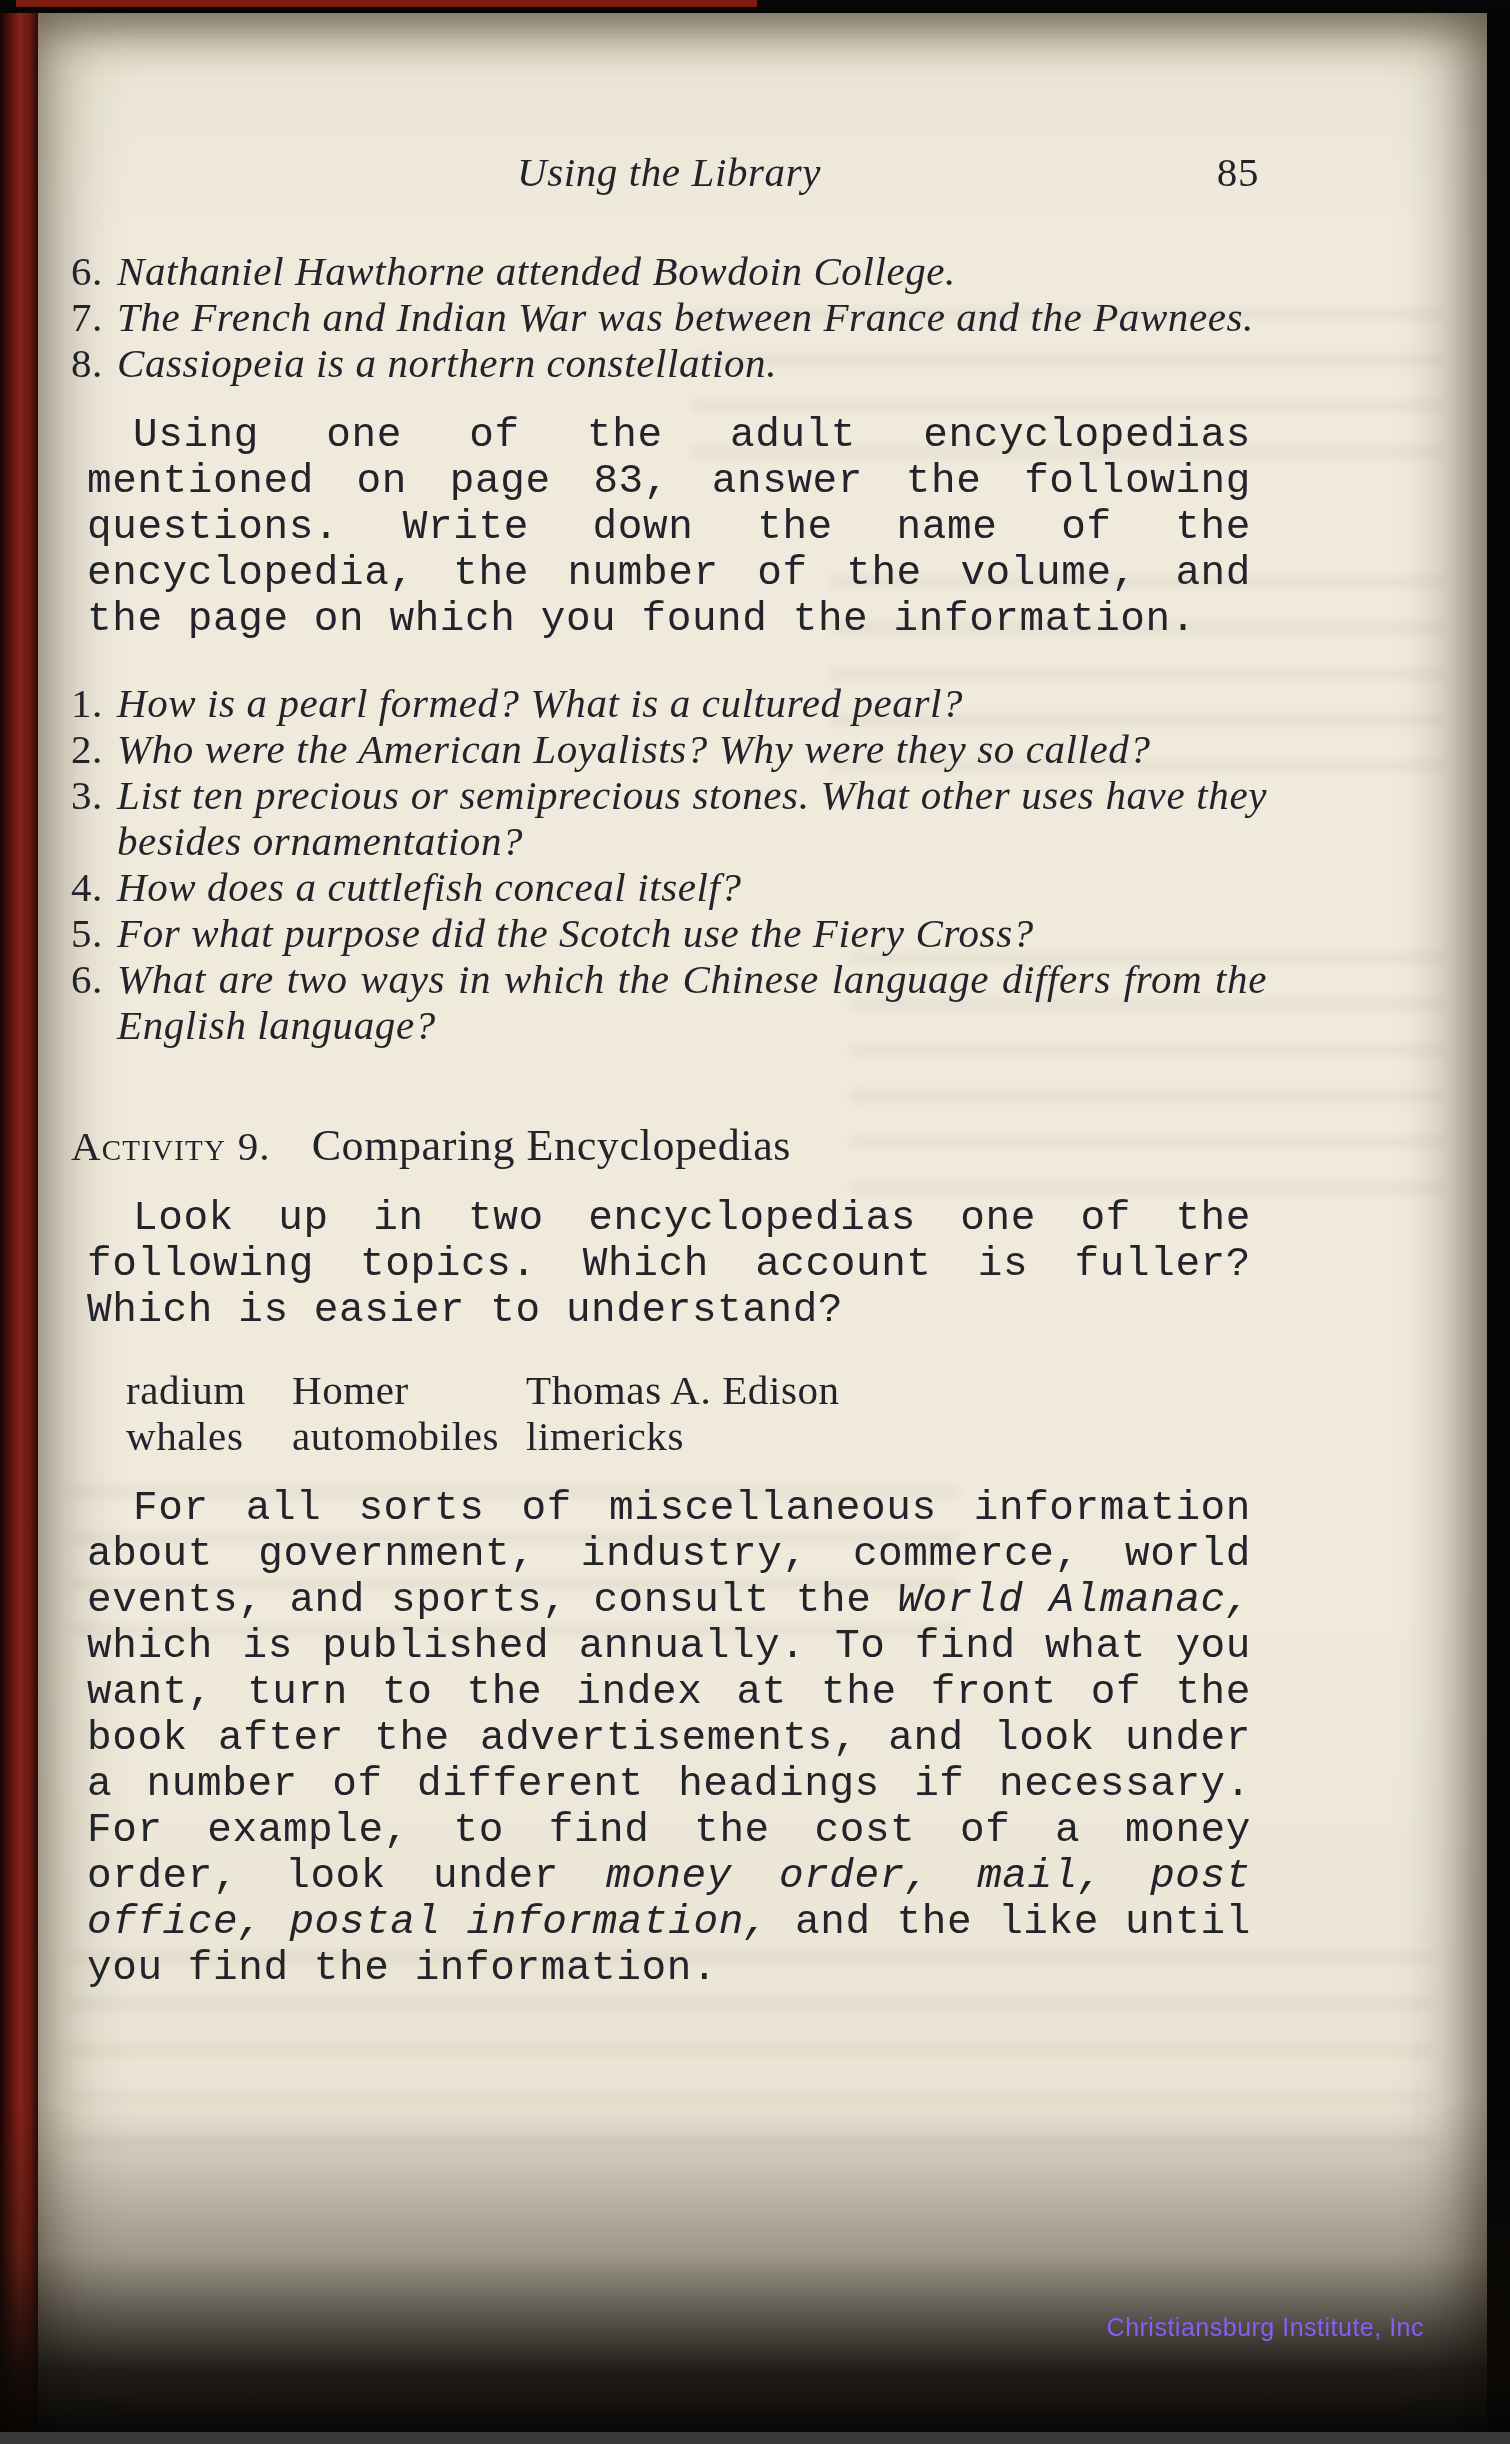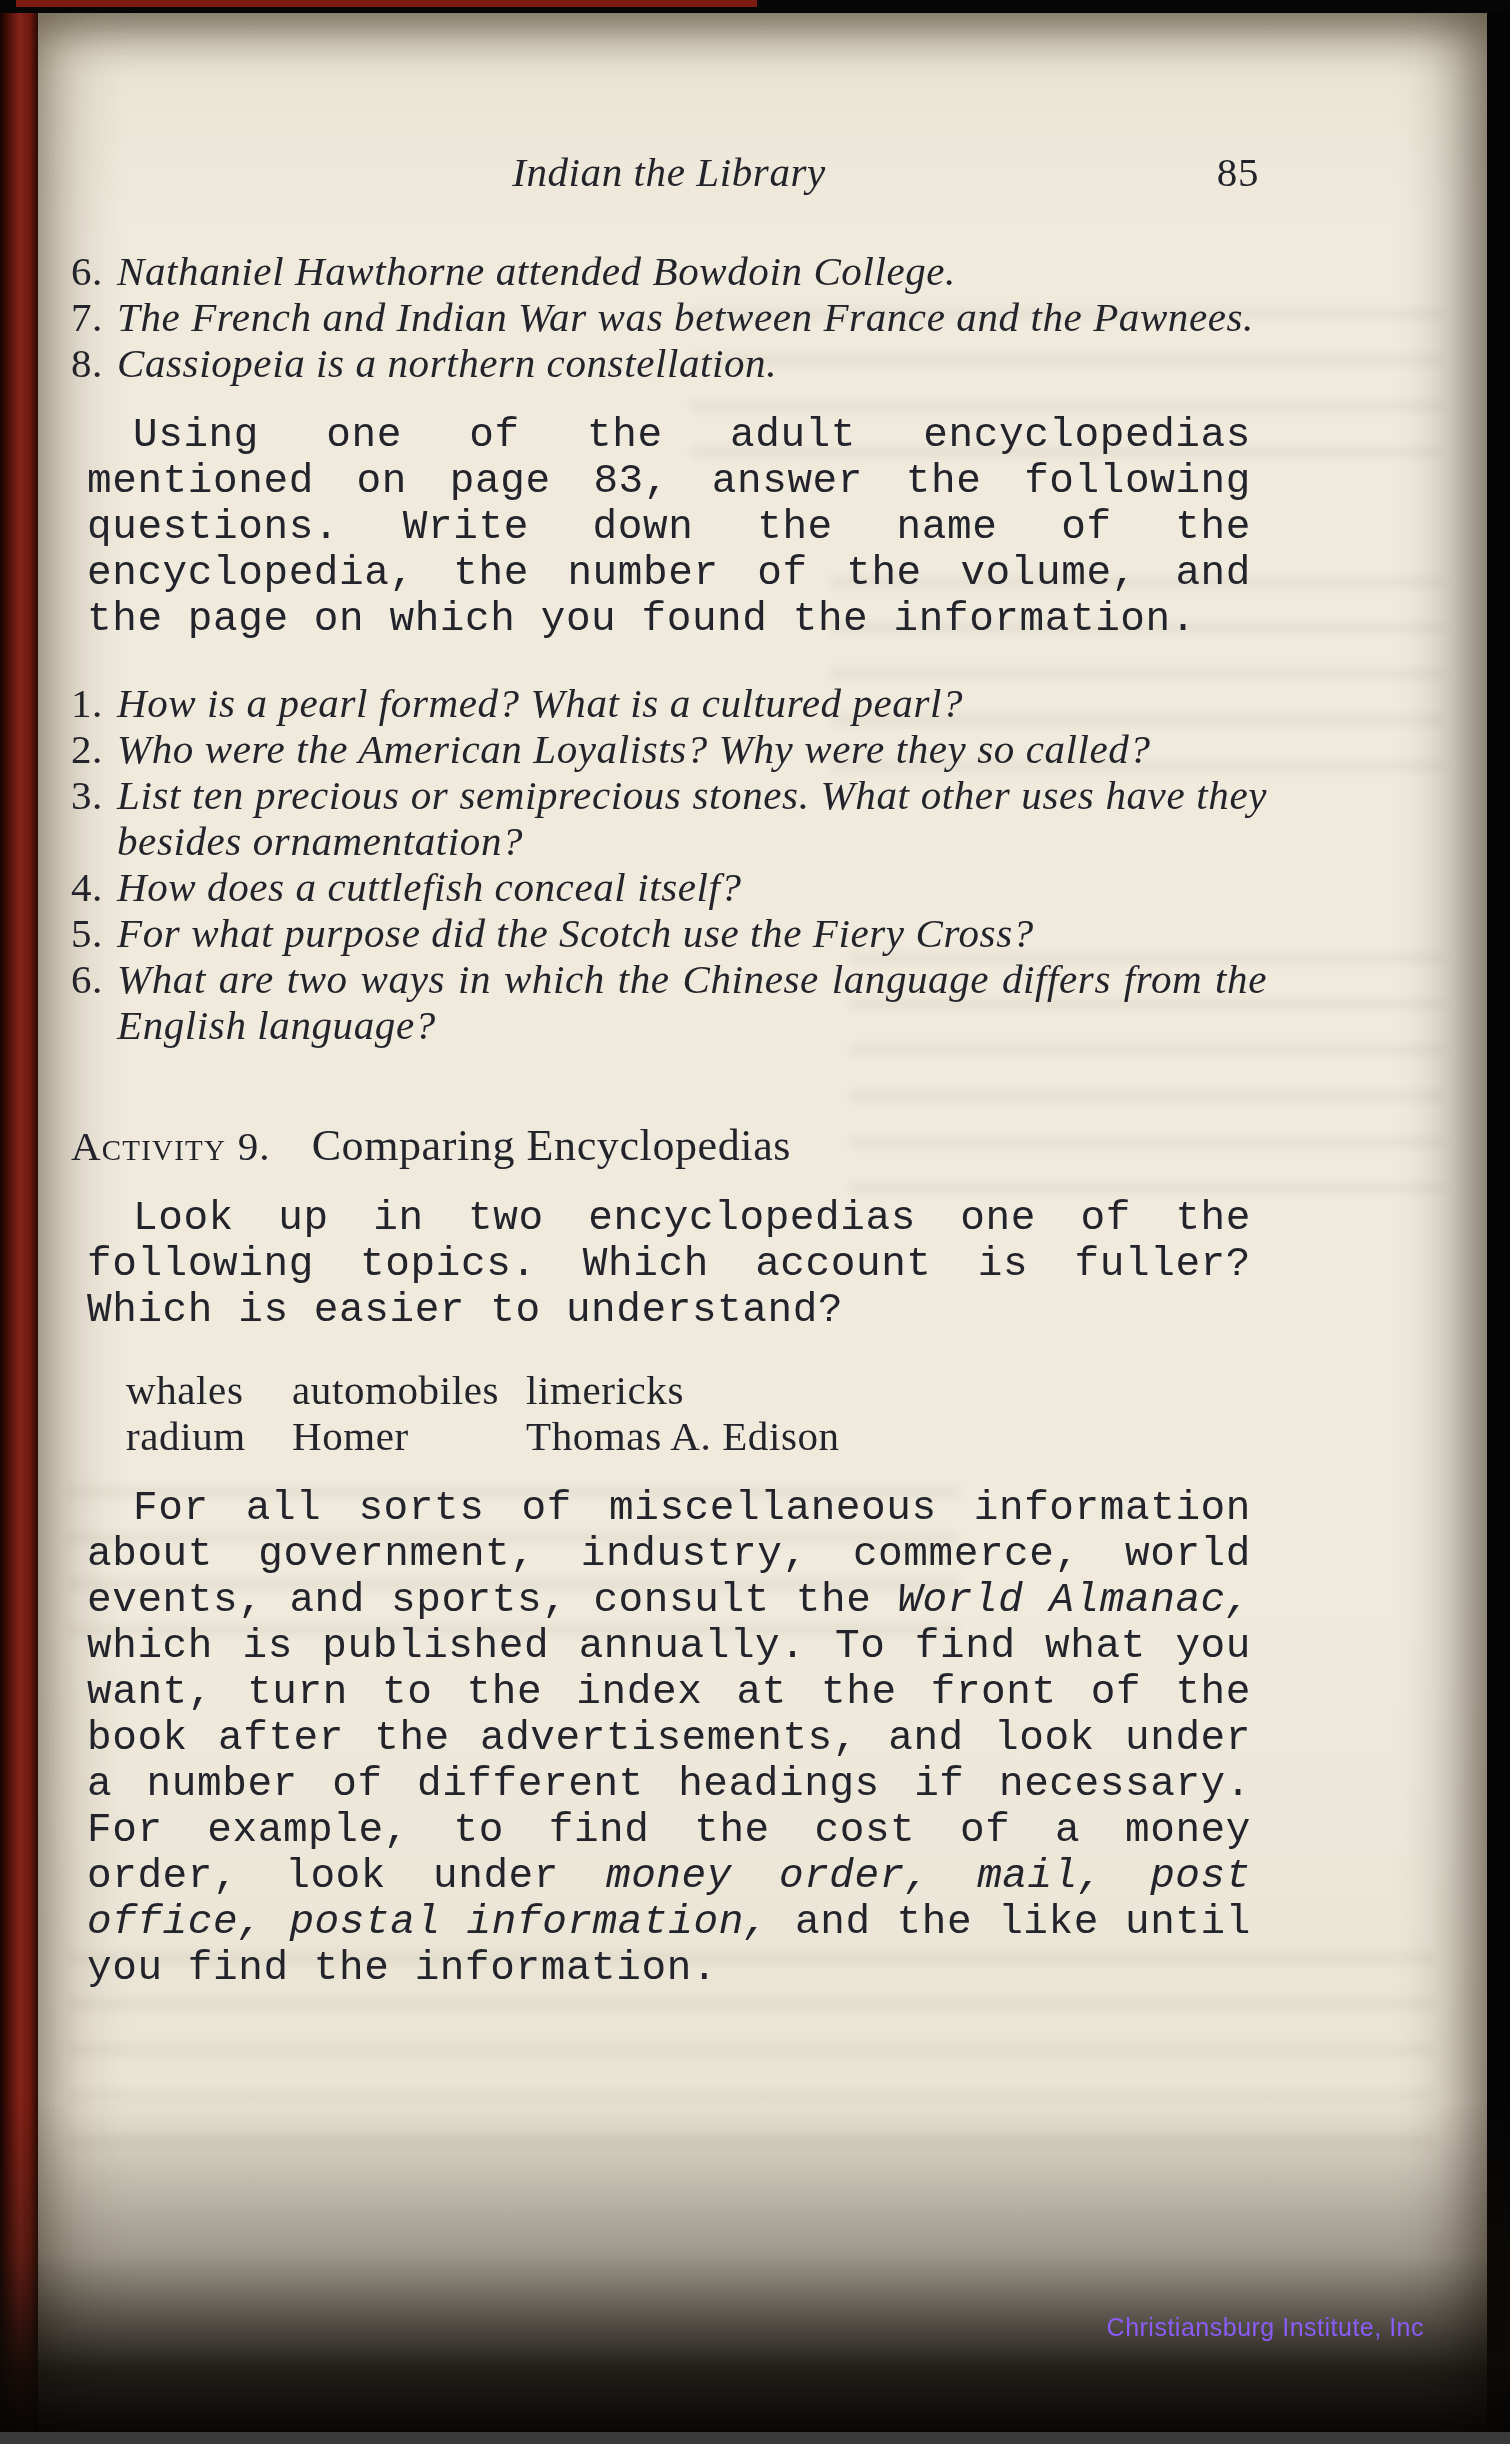--- a/index.html
+++ b/index.html
@@ -116,21 +116,21 @@
     <div class="ghost g1"></div>
     <div class="ghost g2"></div>
     <div class="ghost g3"></div>
     <div class="ghost g4"></div>
     <div class="ghost g5"></div>
   </div>
 
   <div class="content">
 
     <div class="running-header">
-      <span>Indian the Library</span>
+      <span>Using the Library</span>
       <span class="page-number">85</span>
     </div>
 
     <div class="statements">
       <div class="li">
         <span class="num">6.</span>
         <span class="li-text">Nathaniel Hawthorne attended Bowdoin College.</span>
       </div>
       <div class="li">
         <span class="num">7.</span>
@@ -173,30 +173,30 @@
     </div>
 
     <div class="activity-heading second">
       <span class="activity-label">Activity 9.</span>
       <span class="activity-title">Comparing Encyclopedias</span>
     </div>
 
     <p class="para intro">Look up in two encyclopedias one of the following topics.  Which account is fuller?  Which is easier to understand?</p>
 
     <div class="topics">
+      <div class="topic-row">
+        <span class="tc1">radium</span>
+        <span class="tc2">Homer</span>
+        <span class="tc3">Thomas A. Edison</span>
+      </div>
       <div class="topic-row">
         <span class="tc1">whales</span>
         <span class="tc2">automobiles</span>
         <span class="tc3">limericks</span>
       </div>
-      <div class="topic-row">
-        <span class="tc1">radium</span>
-        <span class="tc2">Homer</span>
-        <span class="tc3">Thomas A. Edison</span>
-      </div>
     </div>
 
 
     <p class="para almanac-body"><span>For all sorts of miscellaneous information about government, industry, commerce, world events, and sports, consult the </span><span class="it">World Almanac,</span><span> which is published annually.  To find what you want, turn to the index at the front of the book after the advertisements, and look under a number of different headings if necessary.  For example, to find the cost of a money order, look under </span><span class="it">money order,</span><span> </span><span class="it">mail,</span><span> </span><span class="it">post office,</span><span> </span><span class="it">postal information,</span><span> and the like until you find the information.</span></p>
 
   </div>
 
   <div class="bottom-fade"></div>
   <div class="watermark">Christiansburg Institute, Inc</div>
   <div class="bottom-bar"></div>

